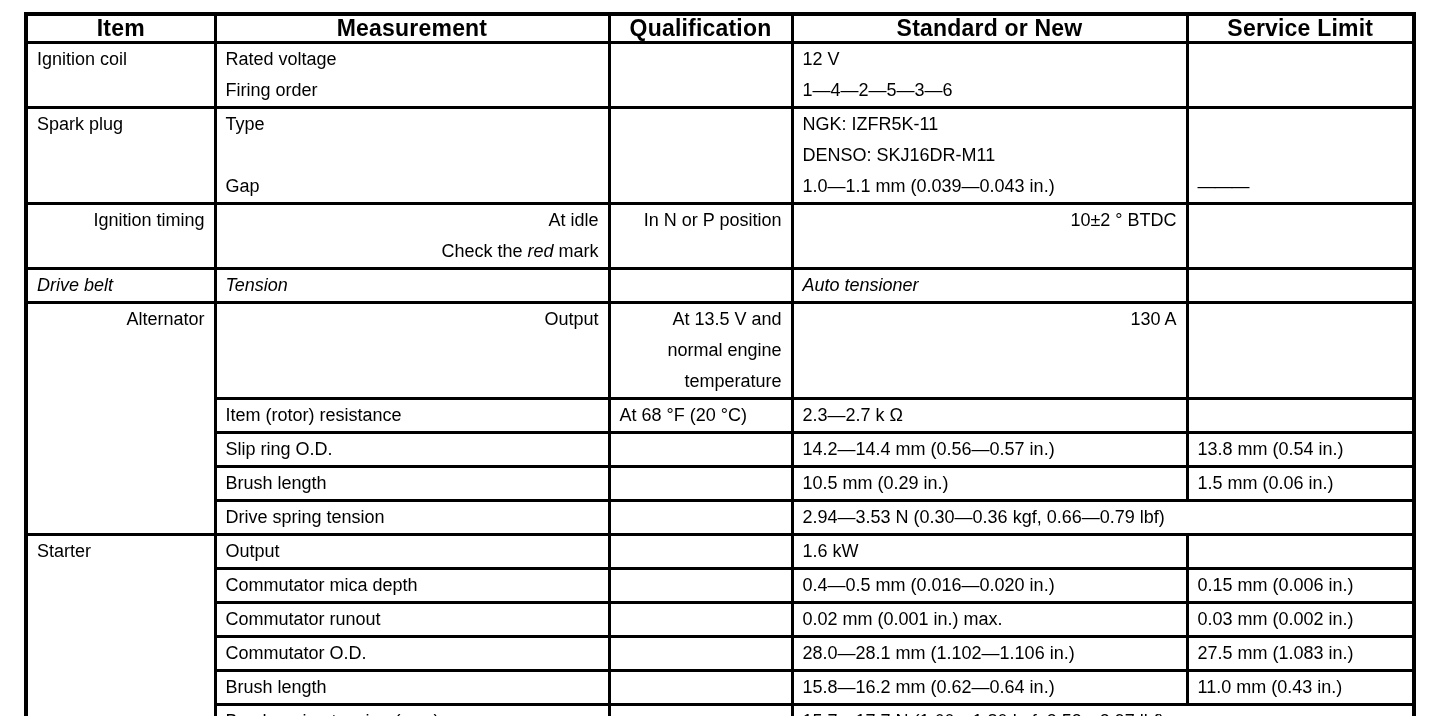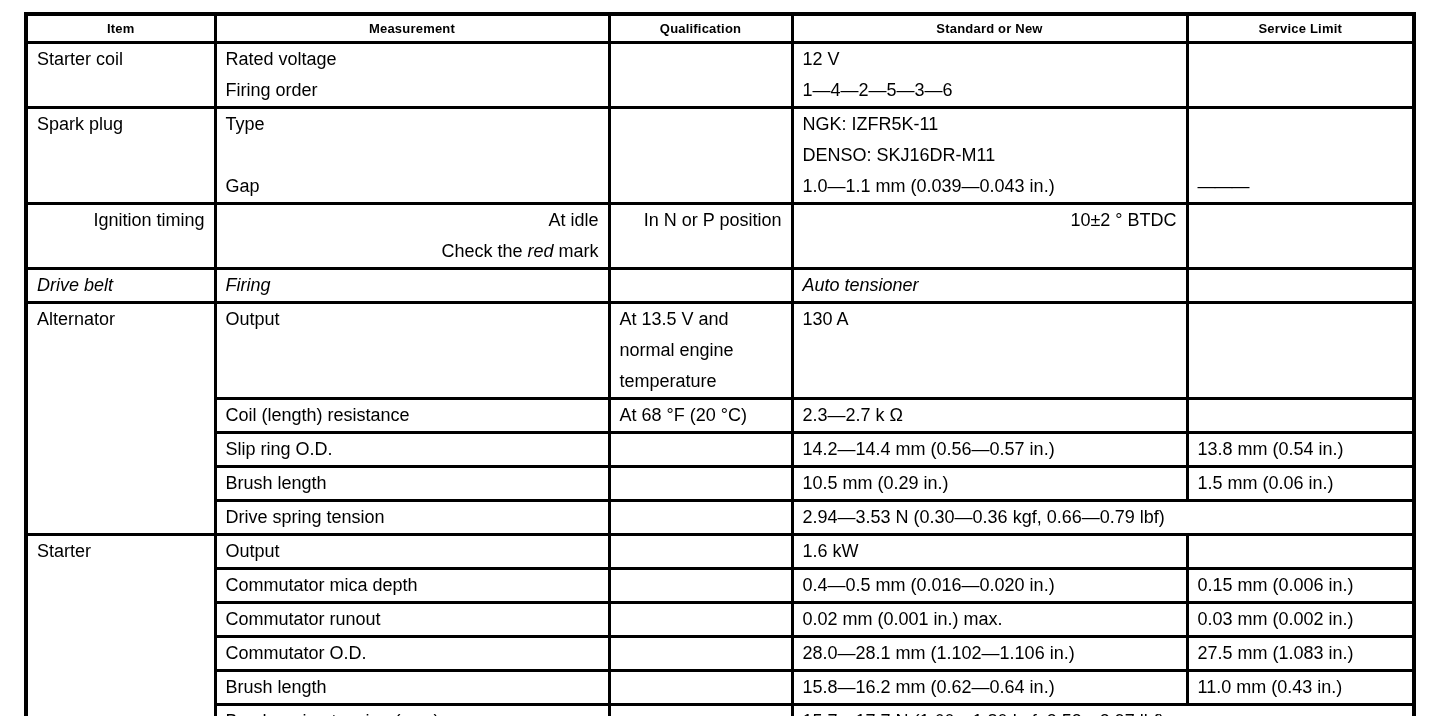--- a/index.html
+++ b/index.html
@@ -20,21 +20,21 @@
   }
   .spec th, .spec td {
     border: 3px solid #000;
     vertical-align: top;
     padding: 0 9px;
     font-size: 18px;
     overflow: hidden;
     background: #ffffff;
   }
   .spec th {
-    font-size: 13px;
+    font-size: 23px;
     font-weight: bold;
     text-align: center;
     line-height: 25px;
     padding: 0 4px;
     letter-spacing: 0.2px;
   }
   .spec td { font-weight: 400; }
   .line {
     line-height: 31px;
     min-height: 31px;
@@ -43,21 +43,21 @@
   .it { font-style: italic; margin-top: 44px; }
   .dash { letter-spacing: -1px; }
   
   .h26 { height: 26px; }
   .h30 { height: 30px; font-style: italic; }
   .h31 { height: 31px; }
   .h32 { height: 32px; }
   .h63 { height: 63px; text-align: right; }
   .h65 { height: 65px; }
   .h94 { height: 94px; }
-  .h95 { height: 95px; }
+  .h95 { height: 95px; text-align: right; }
 </style>
 </head>
 <body>
 
 <table class="spec">
   <colgroup>
     <col style="width:189px">
     <col style="width:394px">
     <col style="width:183px">
     <col style="width:395px">
@@ -68,21 +68,21 @@
       <tr class="h26">
     <th>Item</th>
     <th>Measurement</th>
     <th>Qualification</th>
     <th>Standard or New</th>
     <th>Service Limit</th>
   </tr>
 
   <tr class="h65">
     <td>
-          <div class="line">Starter coil</div>
+          <div class="line">Ignition coil</div>
         </td>
     <td>
       <div class="line">Rated voltage</div>
       <div class="line">Firing order</div>
     </td>
     <td></td>
     <td>
       <div class="line">12 V</div>
       <div class="line">1—4—2—5—3—6</div>
     </td>
@@ -126,21 +126,21 @@
       <div class="line">10±2 ° BTDC</div>
     </td>
     <td></td>
   </tr>
 
   <tr class="h30">
     <td>
           <div class="line">Drive belt</div>
         </td>
     <td>
-      <div class="line">Firing</div>
+      <div class="line">Tension</div>
     </td>
     <td></td>
     <td>
       <div class="line">Auto tensioner</div>
     </td>
     <td></td>
   </tr>
 
   <tr class="h95">
     <td rowspan="5">
@@ -155,21 +155,21 @@
       <div class="line">temperature</div>
     </td>
     <td>
       <div class="line">130 A</div>
     </td>
     <td></td>
   </tr>
 
   <tr class="h32">
     <td>
-      <div class="line">Coil (length) resistance</div>
+      <div class="line">Item (rotor) resistance</div>
     </td>
     <td>
       <div class="line">At 68 °F (20 °C)</div>
     </td>
     <td>
       <div class="line">2.3—2.7 k Ω</div>
     </td>
     <td></td>
   </tr>
 

